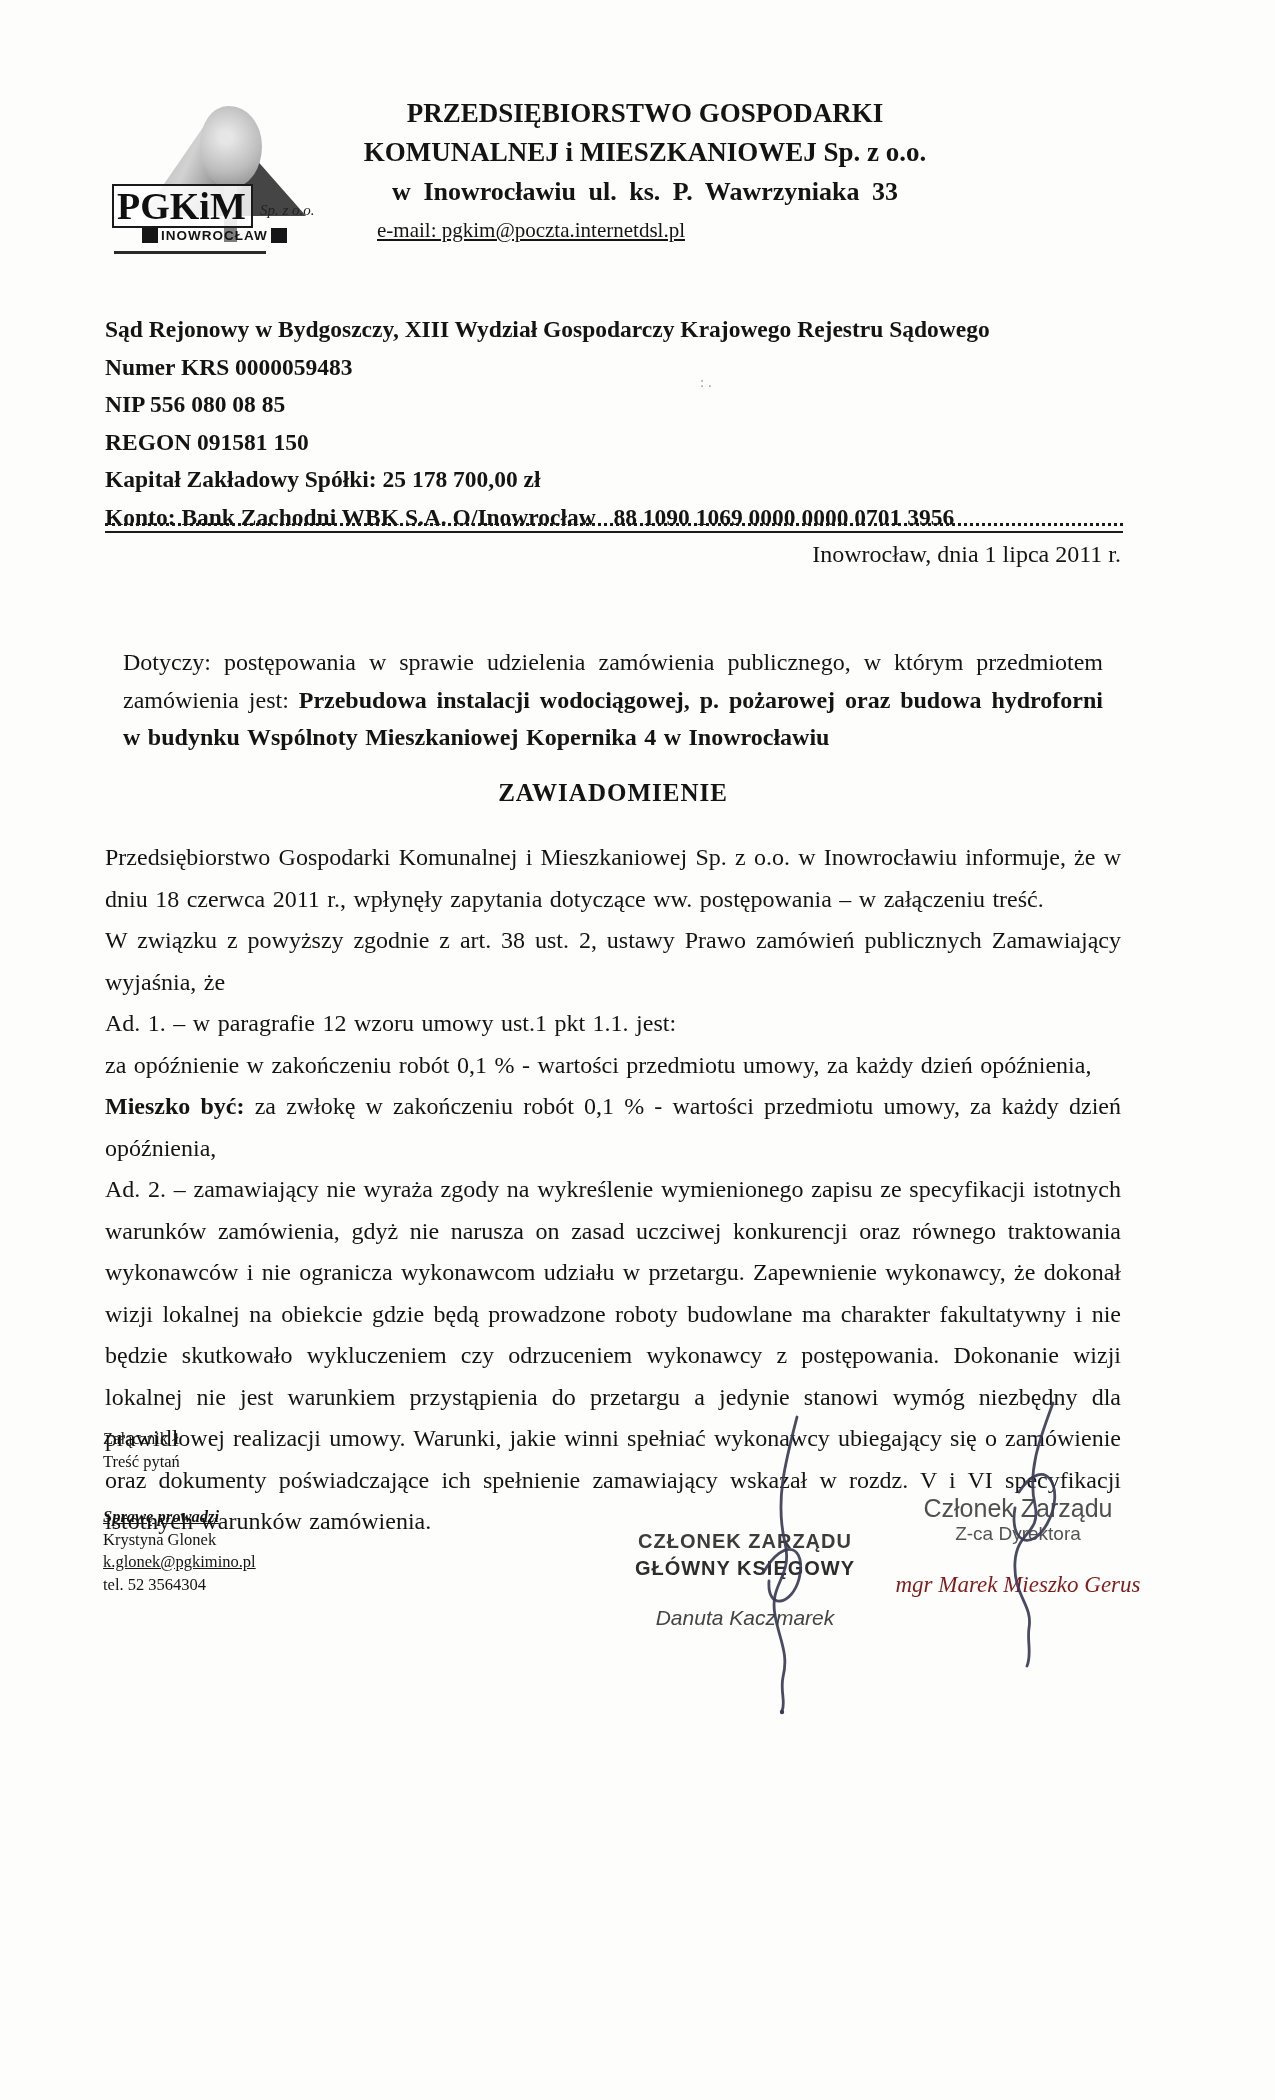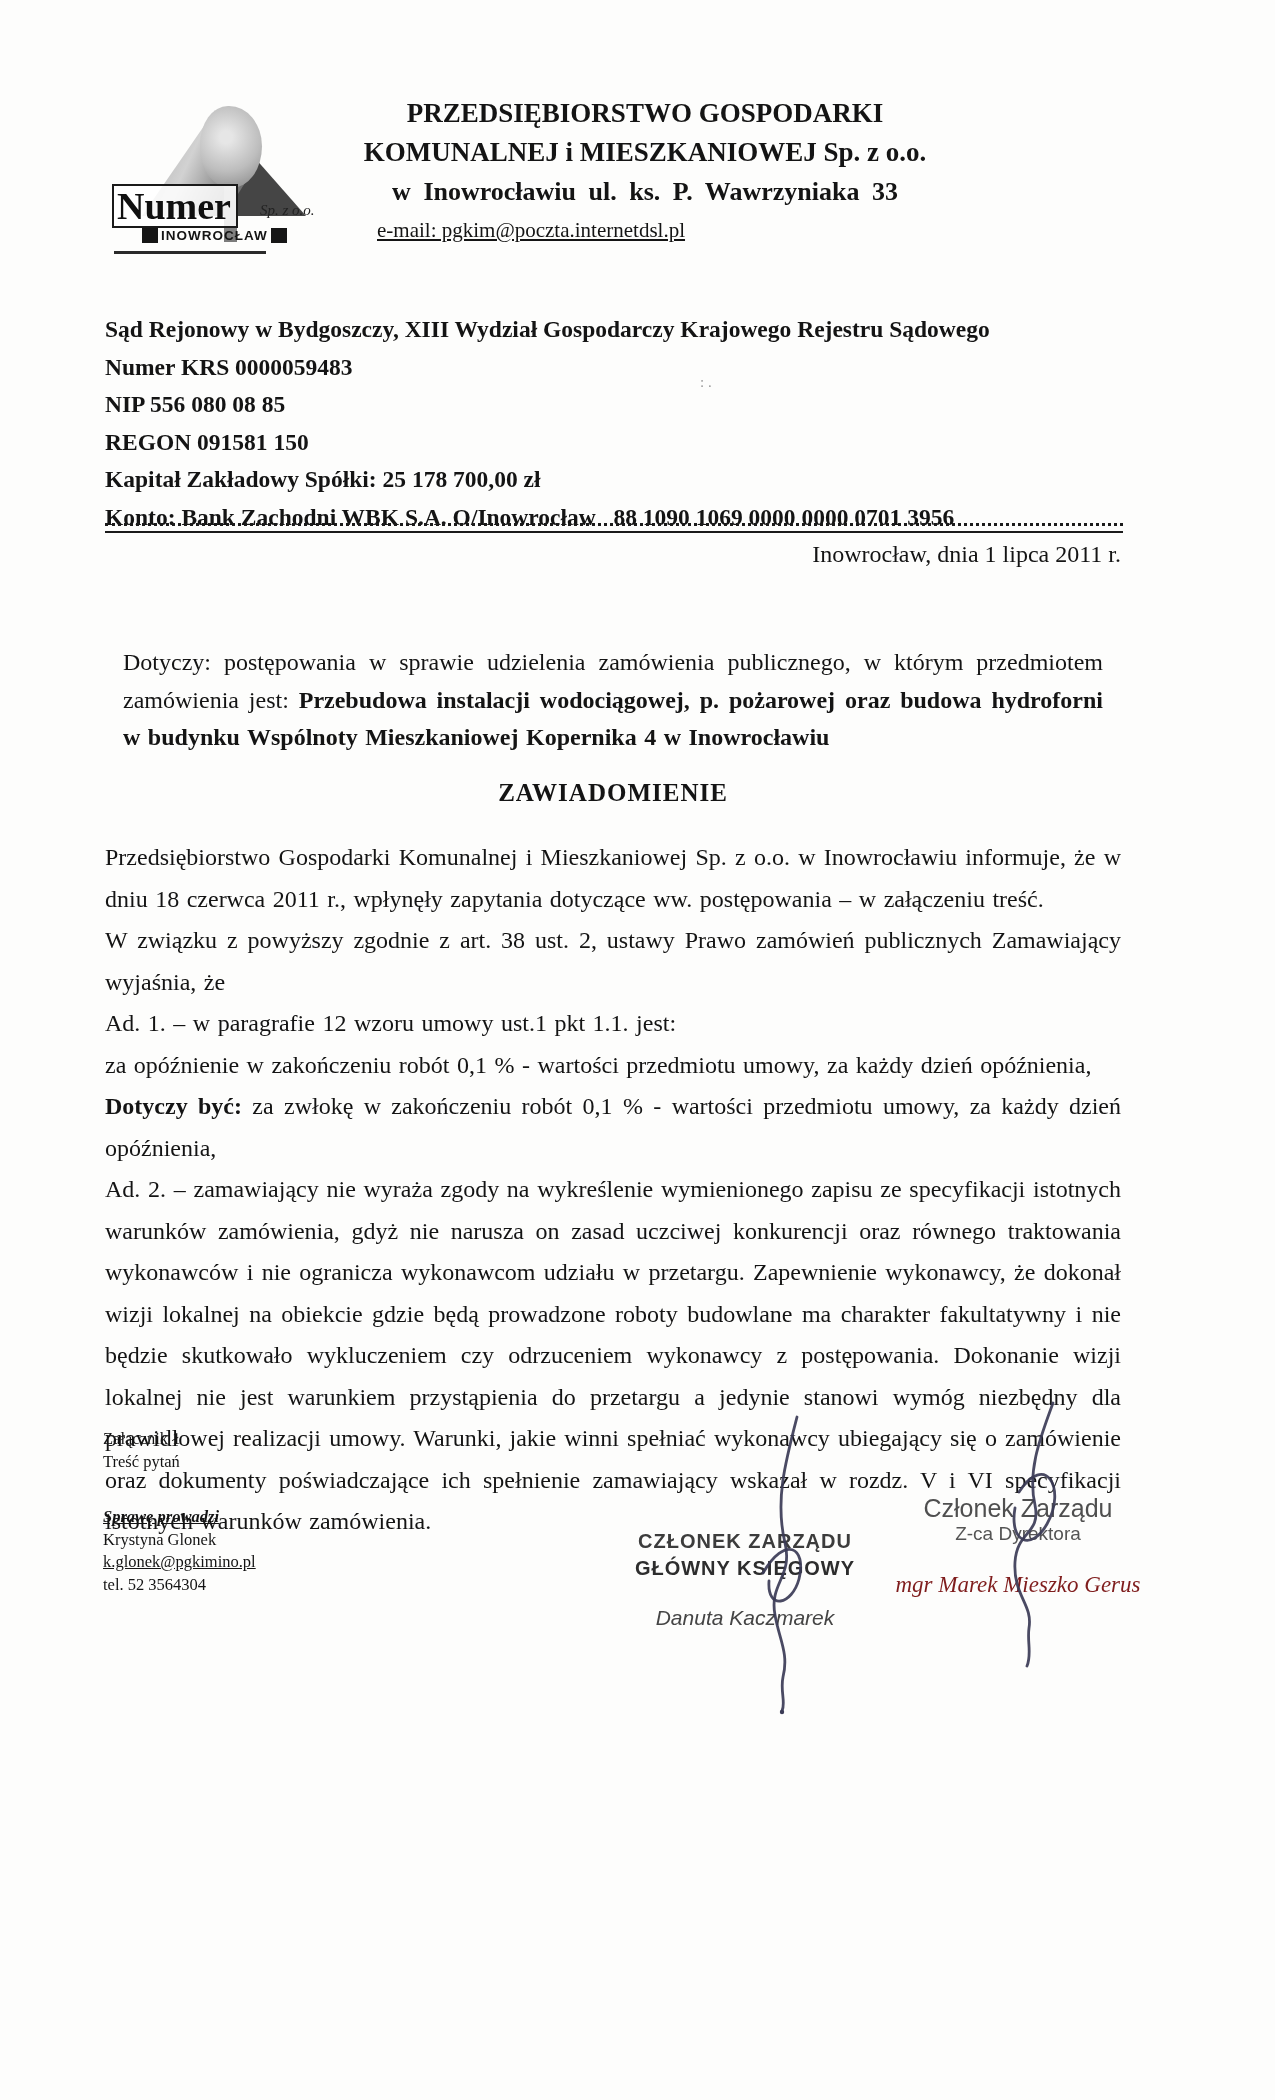--- a/index.html
+++ b/index.html
@@ -145,21 +145,21 @@
 </head>
 <body>
 
 <div class="page">
 
   <div class="logo">
     <div class="logo-mountain-big"></div>
     <div class="logo-mountain-small"></div>
     <div class="logo-tree-crown"></div>
     <div class="logo-tree-trunk"></div>
-    <div class="logo-acronym">Numer</div>
+    <div class="logo-acronym">PGKiM</div>
     <div class="logo-sp">Sp. z o.o.</div>
     <div class="logo-city-row">
       <span class="logo-city-block"></span>
       <span class="logo-city-text">INOWROCŁAW</span>
       <span class="logo-city-block"></span>
     </div>
     <div class="logo-rule"></div>
   </div>
 
   <div class="header-text">
@@ -187,21 +187,21 @@
     <p class="ref-subject"><span>Dotyczy: postępowania w sprawie udzielenia zamówienia publicznego, w którym przedmiotem zamówienia jest: </span><b>Przebudowa instalacji wodociągowej, p. pożarowej oraz budowa hydroforni w budynku Wspólnoty Mieszkaniowej Kopernika 4 w Inowrocławiu</b></p>
   </div>
 
   <div class="doc-title">ZAWIADOMIENIE</div>
 
   <div class="body-text">
     <p>Przedsiębiorstwo Gospodarki Komunalnej i Mieszkaniowej Sp. z o.o. w Inowrocławiu informuje, że w dniu 18 czerwca 2011 r., wpłynęły zapytania dotyczące ww. postępowania – w załączeniu treść.</p>
     <p>W związku z powyższy zgodnie z art. 38 ust. 2, ustawy Prawo zamówień publicznych Zamawiający wyjaśnia, że</p>
     <p class="no-justify">Ad. 1. – w paragrafie 12 wzoru umowy ust.1 pkt 1.1. jest:</p>
     <p>za opóźnienie w zakończeniu robót 0,1 % - wartości przedmiotu umowy, za każdy dzień opóźnienia,</p>
-    <p><b>Dotyczy być:</b><span> za zwłokę w zakończeniu robót 0,1 % - wartości przedmiotu umowy, za każdy dzień opóźnienia,</span></p>
+    <p><b>Mieszko być:</b><span> za zwłokę w zakończeniu robót 0,1 % - wartości przedmiotu umowy, za każdy dzień opóźnienia,</span></p>
     <p>Ad. 2. – zamawiający nie wyraża zgody na wykreślenie wymienionego zapisu ze specyfikacji istotnych warunków zamówienia, gdyż nie narusza on zasad uczciwej konkurencji oraz równego traktowania wykonawców i nie ogranicza wykonawcom udziału w przetargu. Zapewnienie wykonawcy, że dokonał wizji lokalnej na obiekcie gdzie będą prowadzone roboty budowlane ma charakter fakultatywny i nie będzie skutkowało wykluczeniem czy odrzuceniem wykonawcy z postępowania. Dokonanie wizji lokalnej nie jest warunkiem przystąpienia do przetargu a jedynie stanowi wymóg niezbędny dla prawidłowej realizacji umowy. Warunki, jakie winni spełniać wykonawcy ubiegający się o zamówienie oraz dokumenty poświadczające ich spełnienie zamawiający wskazał w rozdz. V i VI specyfikacji istotnych warunków zamówienia.</p>
   </div>
 
   <div class="attachment">
     <div>Załącznik 1</div>
     <div>Treść pytań</div>
   </div>
 
   <div class="contact">
     <div class="contact-heading">Sprawę prowadzi</div>

